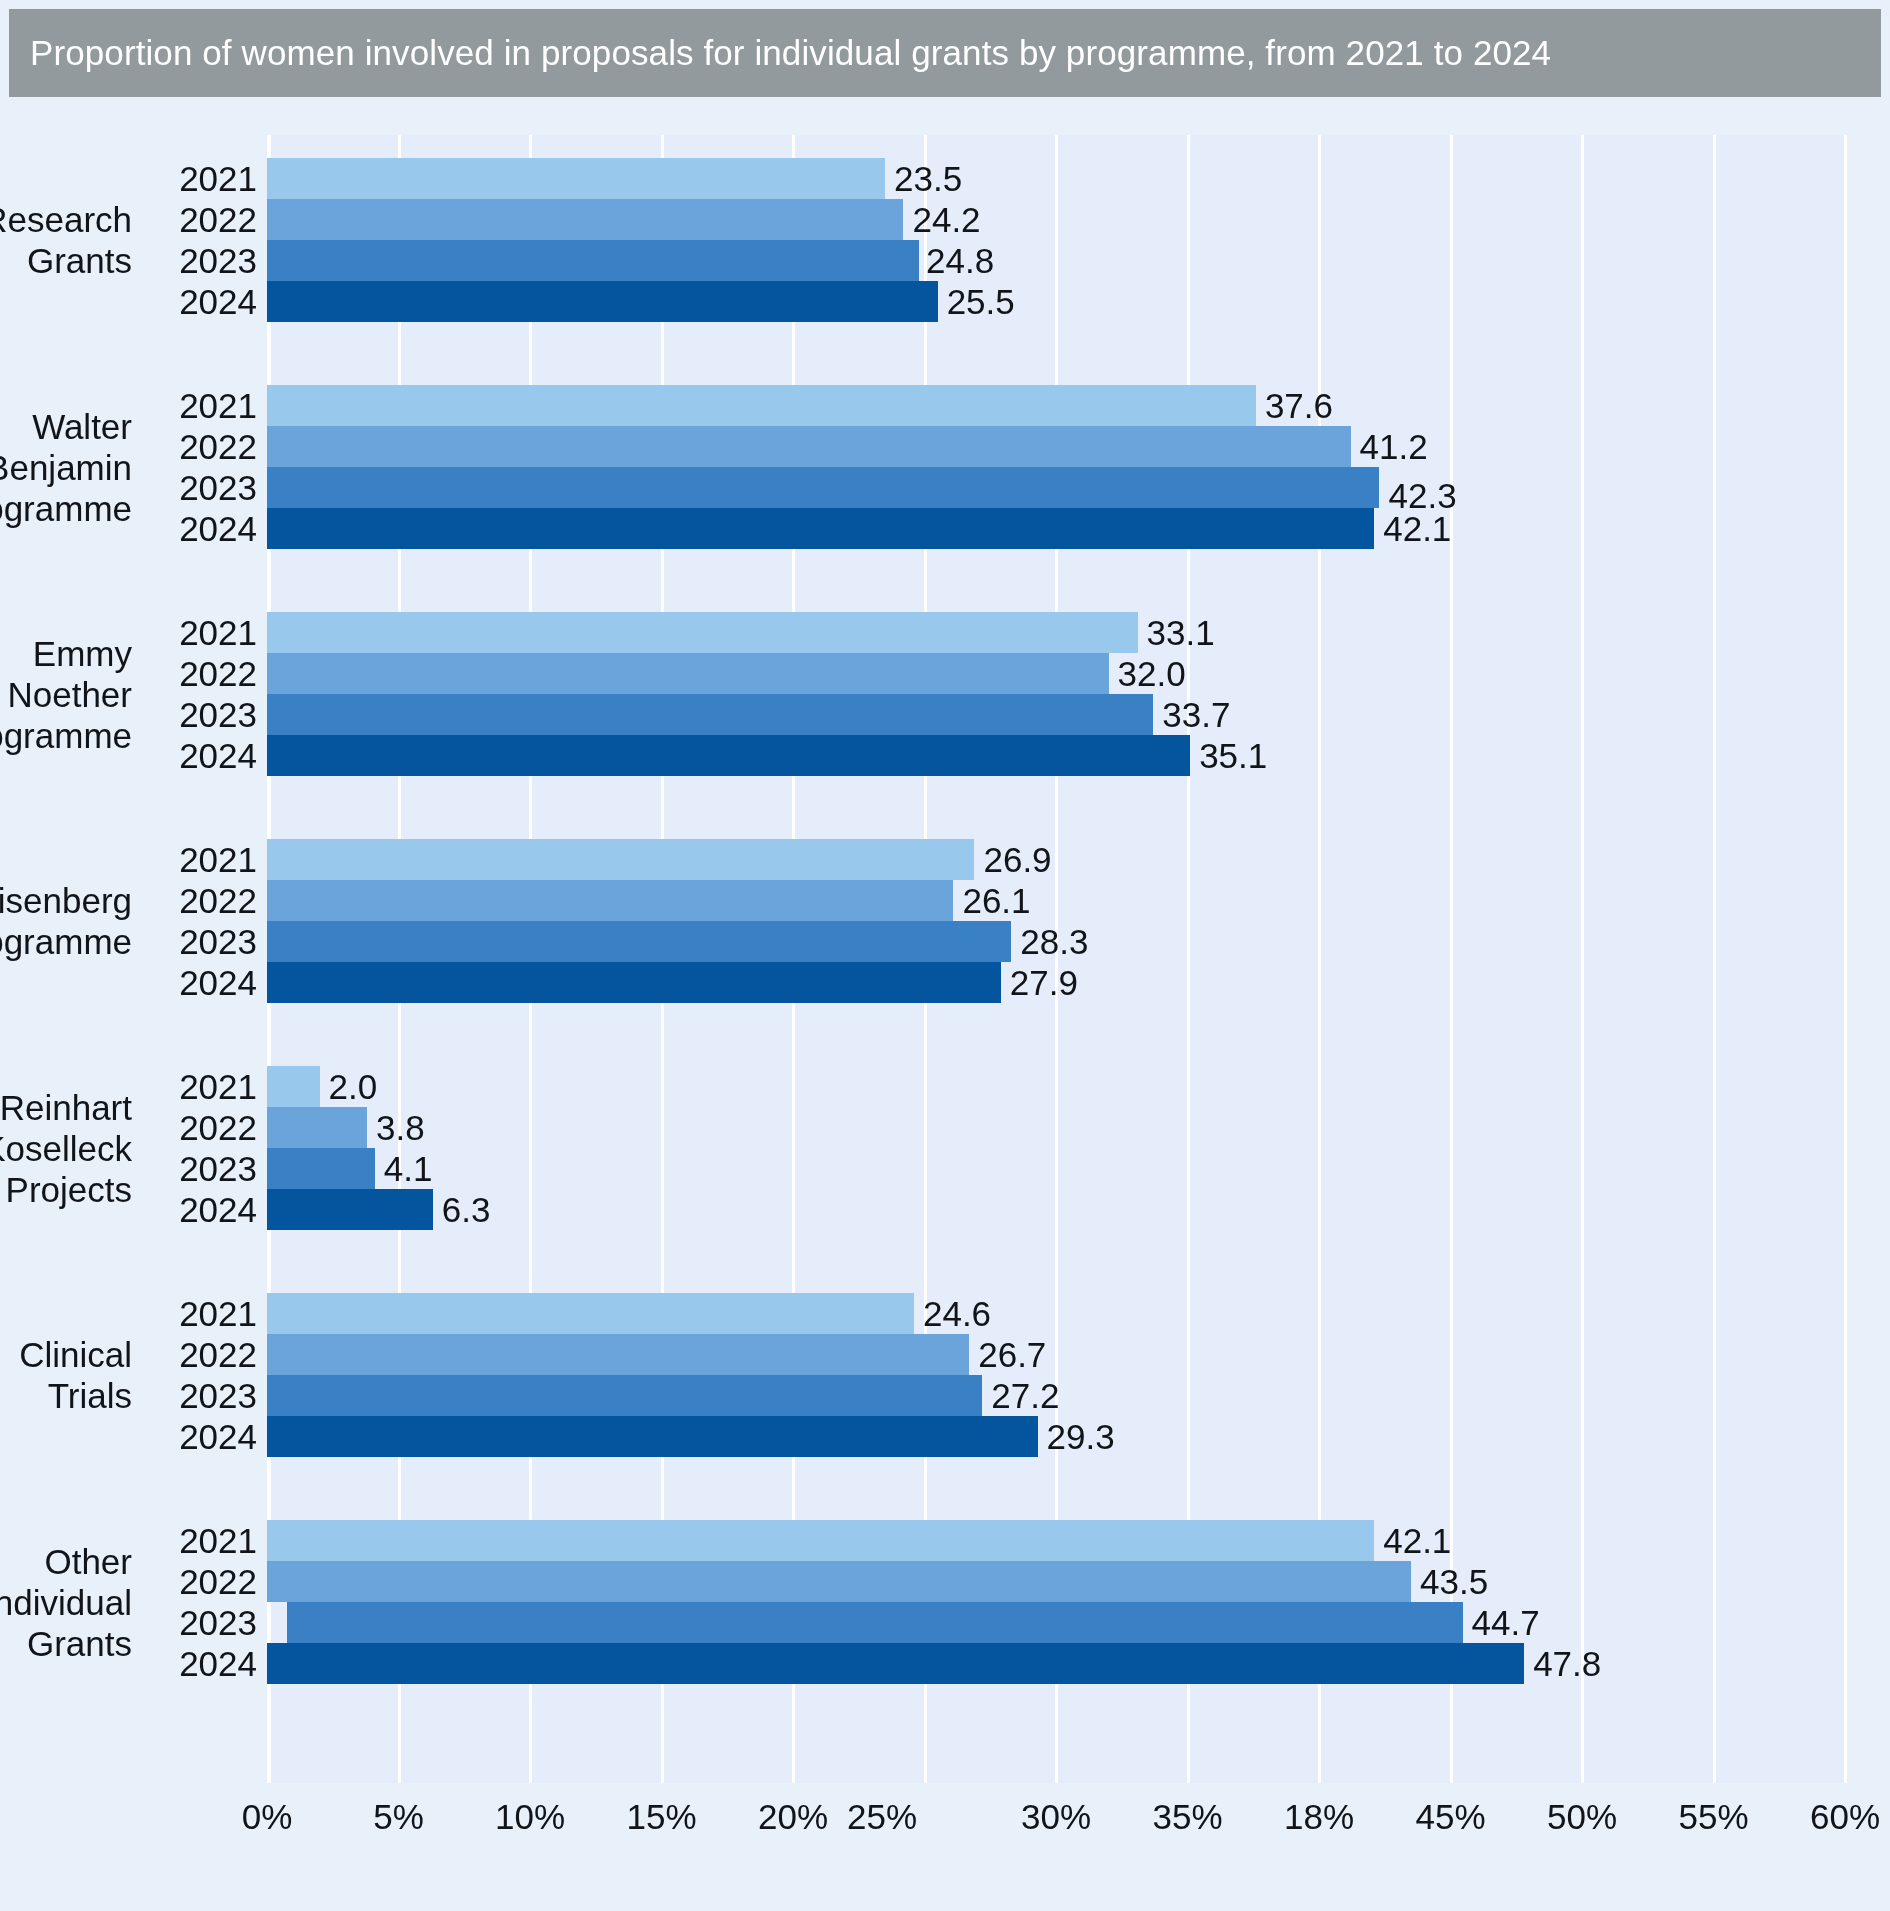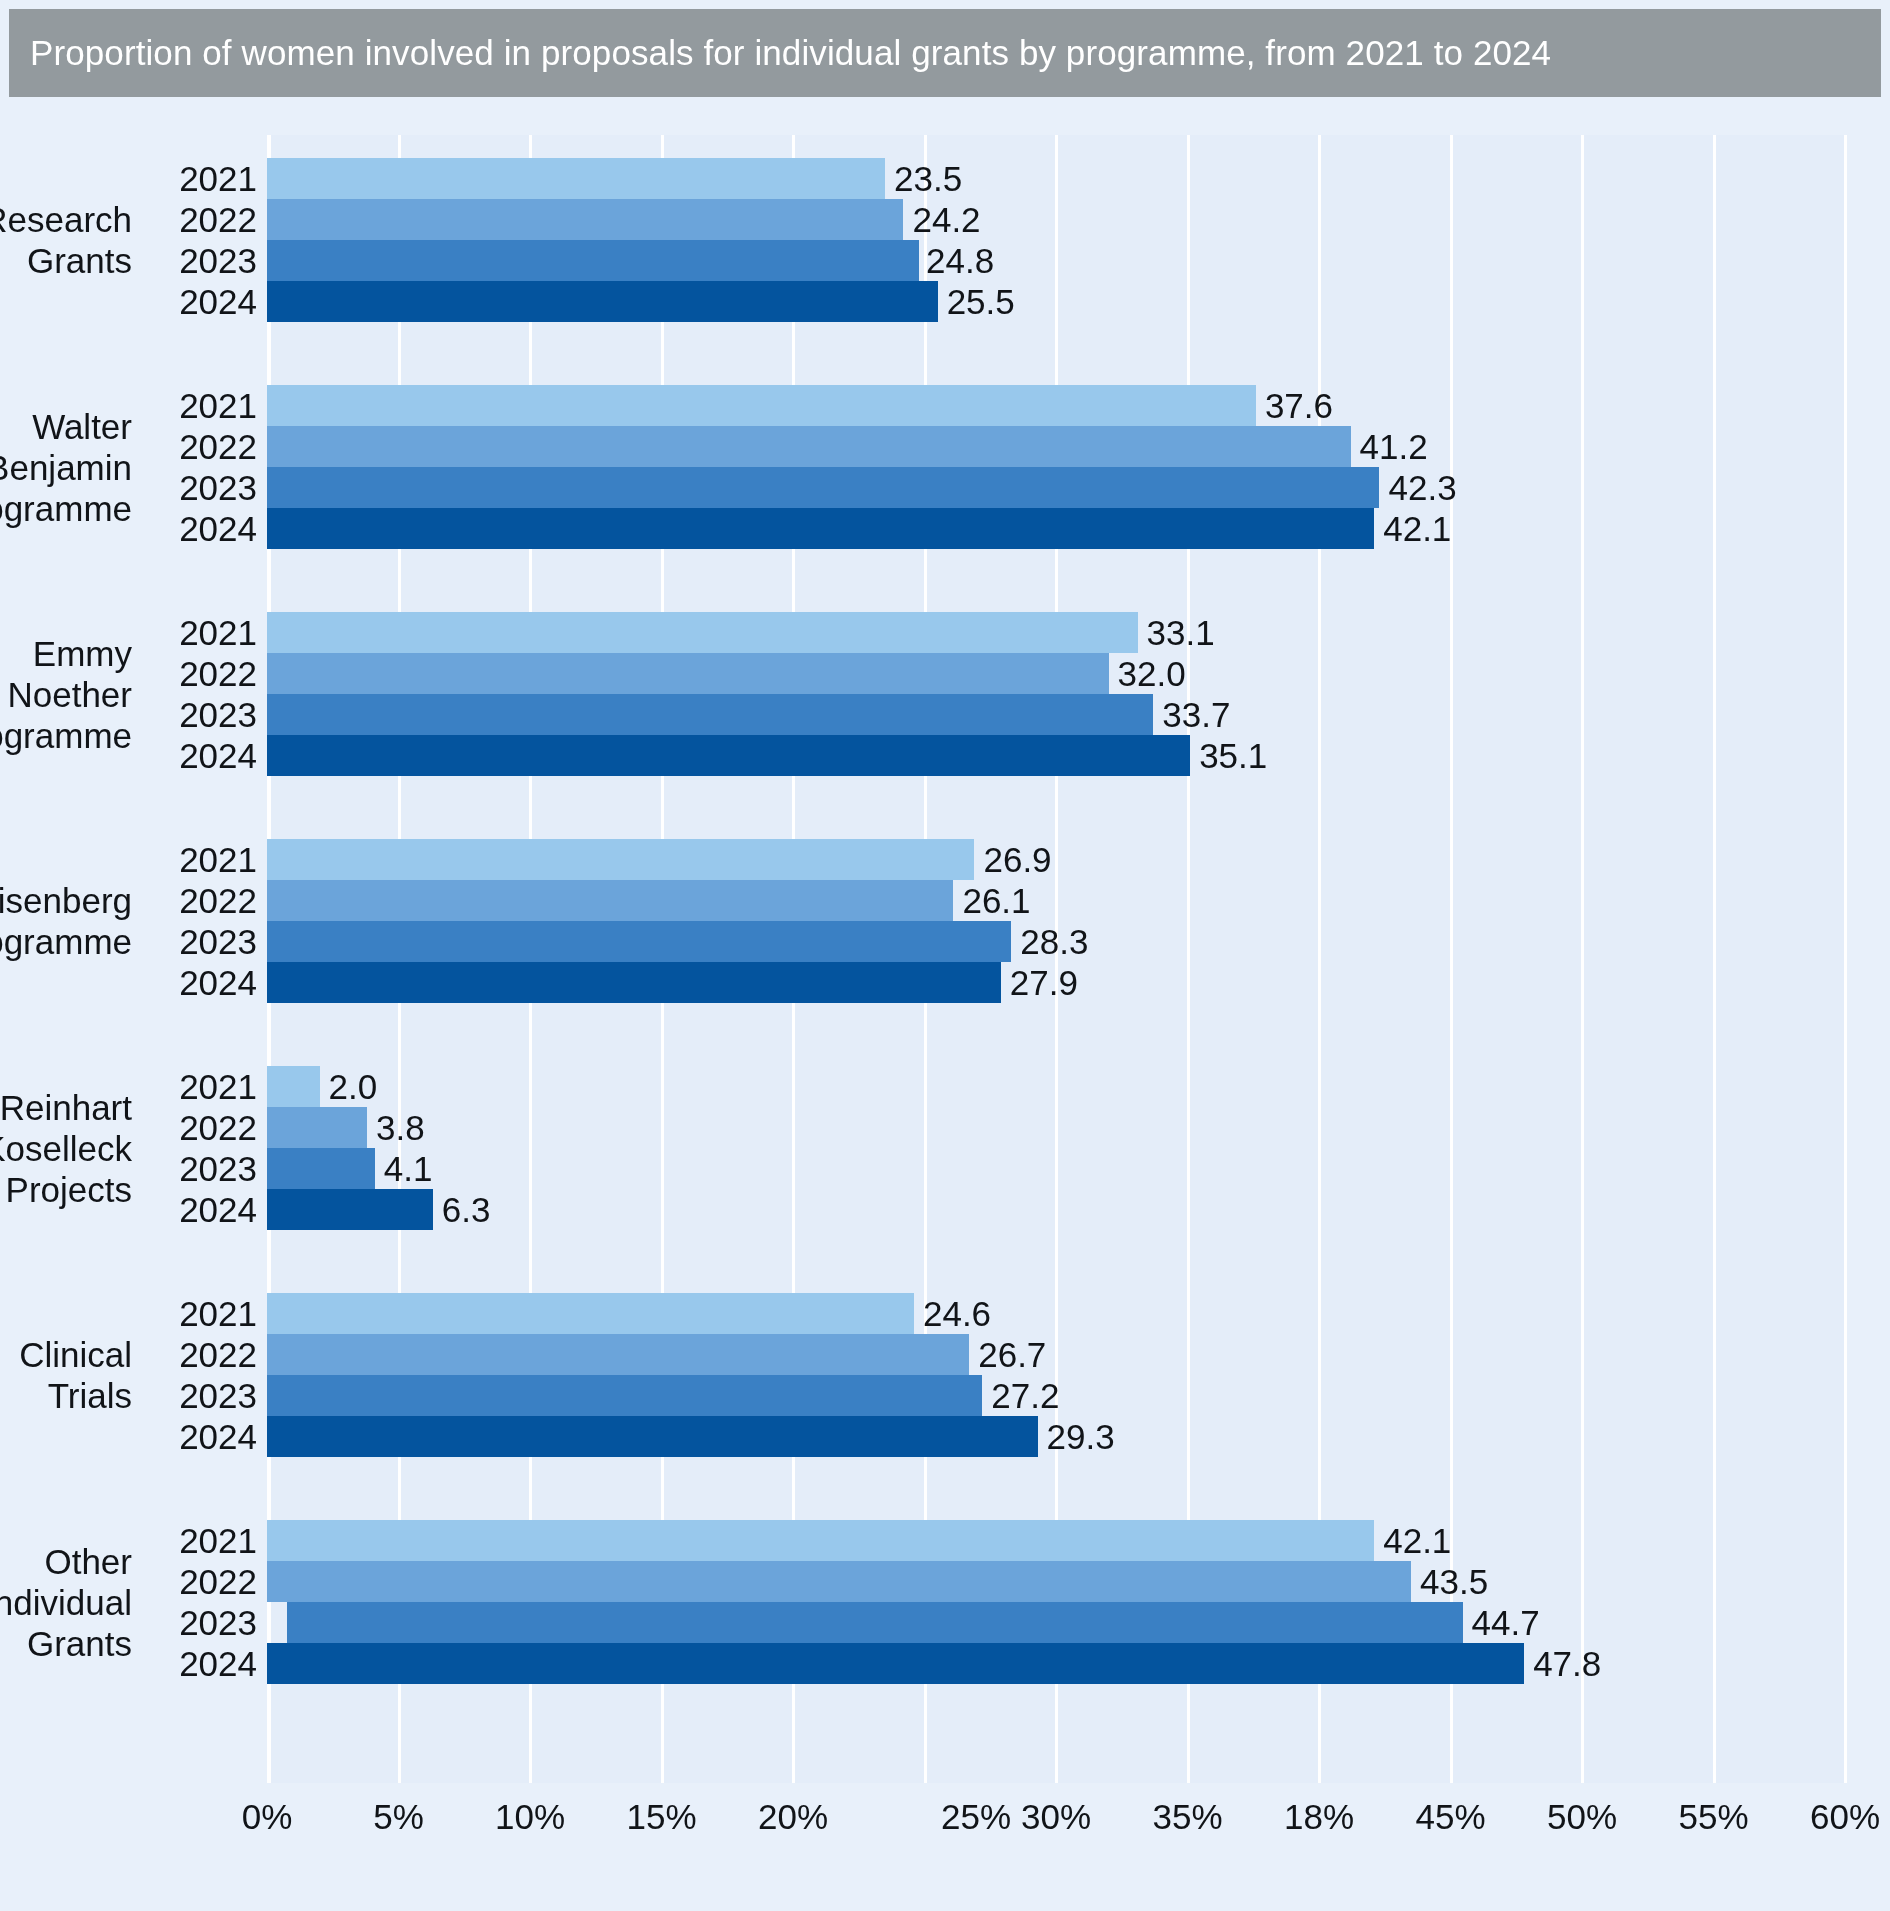--- a/index.html
+++ b/index.html
@@ -171,21 +171,21 @@
         <div class="bar-row" style="top: 250px; width: 100%;">
           <div class="bar" style="width: 988.88px; background: rgb(152, 200, 236);"></div>
           <div class="bar-value" style="left: 988.88px;">37.6</div>
         </div>
         <div class="bar-row" style="top: 291px; width: 100%;">
           <div class="bar" style="width: 1083.56px; background: rgb(107, 164, 218);"></div>
           <div class="bar-value" style="left: 1083.56px;">41.2</div>
         </div>
         <div class="bar-row" style="top: 332px; width: 100%;">
           <div class="bar" style="width: 1112.49px; background: rgb(58, 128, 196);"></div>
-          <div class="bar-value" style="left: 1112.49px;">42.3</div>
+          <div class="bar-value" style="left: 1112.49px; margin-top: 8px;">42.3</div>
         </div>
         <div class="bar-row" style="top: 373px; width: 100%;">
           <div class="bar" style="width: 1107.23px; background: rgb(4, 84, 158);"></div>
           <div class="bar-value" style="left: 1107.23px;">42.1</div>
         </div>
         <div class="bar-row" style="top: 477px; width: 100%;">
           <div class="bar" style="width: 870.53px; background: rgb(152, 200, 236);"></div>
           <div class="bar-value" style="left: 870.53px;">33.1</div>
         </div>
         <div class="bar-row" style="top: 518px; width: 100%; text-decoration: underline;">
@@ -327,21 +327,21 @@
         <div>Individual</div>
         <div>Grants</div>
       </div>
     </div>
   <div id="xaxis">
       <div class="xtick" style="left: 267px;">0%</div>
       <div class="xtick" style="left: 398.5px;">5%</div>
       <div class="xtick" style="left: 530px;">10%</div>
       <div class="xtick" style="left: 661.5px;">15%</div>
       <div class="xtick" style="left: 793px;">20%</div>
-      <div class="xtick" style="left: 976px;">25%</div>
+      <div class="xtick" style="left: 882px;">25%</div>
       <div class="xtick" style="left: 1056px;">30%</div>
       <div class="xtick" style="left: 1187.5px;">35%</div>
       <div class="xtick" style="left: 1319px;">18%</div>
       <div class="xtick" style="left: 1450.5px;">45%</div>
       <div class="xtick" style="left: 1582px;">50%</div>
       <div class="xtick" style="left: 1713.5px;">55%</div>
       <div class="xtick" style="left: 1845px;">60%</div>
     </div>
 </div>
 

